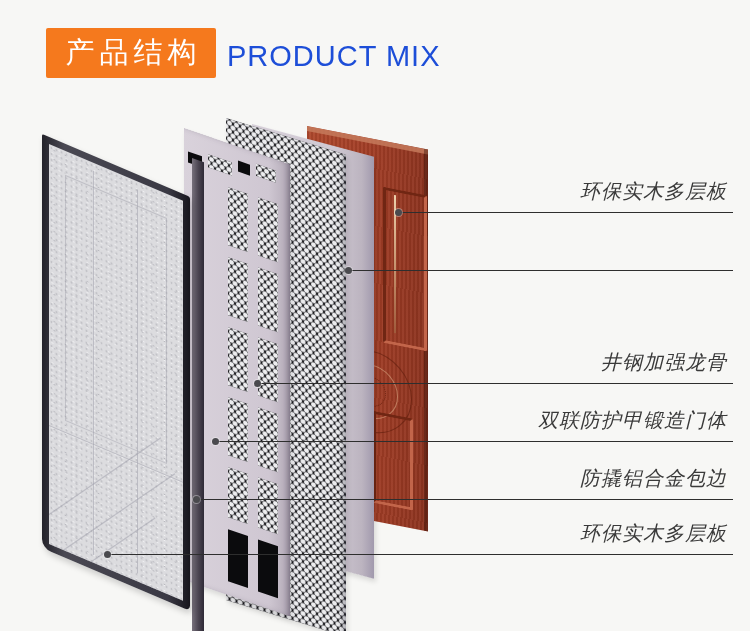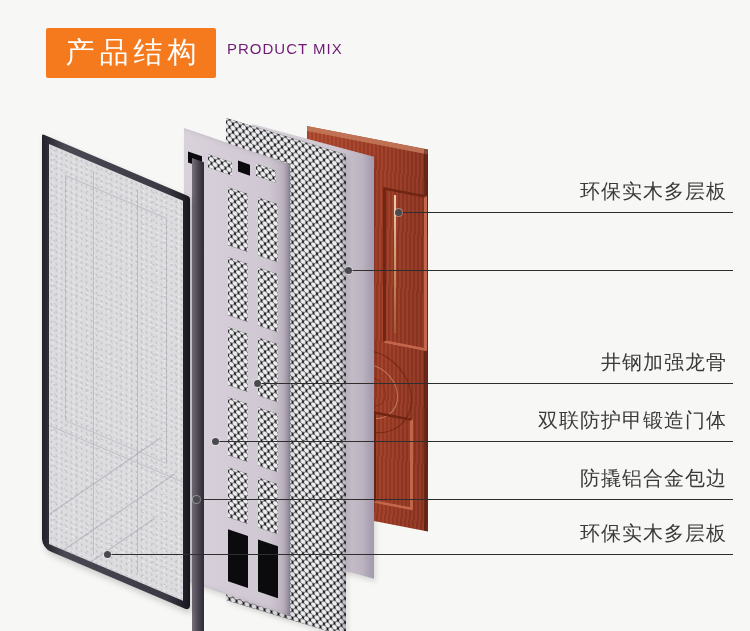--- a/index.html
+++ b/index.html
@@ -9,24 +9,24 @@
     font-family:"Liberation Sans","DejaVu Sans",sans-serif;
   }
   
   #header{position:absolute;left:0;top:0;width:642px;height:110px;margin-left:29px;}
   .title-box{
     position:absolute;left:17px;top:28px;width:170px;height:50px;
     background:#f5791d;border-radius:2px;display:flex;align-items:center;justify-content:center;
   }
   .title-cn{color:#ffffff;font-size:29px;letter-spacing:5px;font-weight:500;padding-left:5px;}
   .title-en{
-    position:absolute;left:198px;top:40px;color:#701a75;font-size:15px;letter-spacing:1px;font-weight:400;
+    position:absolute;left:198px;top:40px;color:#1d4ed8;font-size:29px;letter-spacing:1px;font-weight:400;
   }
   
-  #scene{position:absolute;left:0;top:0;width:750px;height:631px;}
+  #scene{position:absolute;left:0;top:0;width:750px;height:631px;font-style:italic;}
   .panel{position:absolute;transform-origin:0 0;}
   
   #p1{left:42px;top:134px;width:148px;height:414px;transform:skewY(23deg);z-index:60;
       background:linear-gradient(to right,#23222a,#4a4953 15%,#3a3944 85%,#17161d);
       border-radius:2px 2px 5px 9px;padding:0;box-shadow:2px 3px 6px rgba(0,0,0,.18);}
   .p1-surface{position:absolute;left:7px;top:7px;right:7px;bottom:7px;
       background-color:#dcdcdf;
       background-image:radial-gradient(#c3c3c8 0.8px,rgba(0,0,0,0) 1.4px),
                        radial-gradient(#f0f0f2 0.8px,rgba(0,0,0,0) 1.4px),
                        radial-gradient(#b9b9bf 0.7px,rgba(0,0,0,0) 1.2px);

